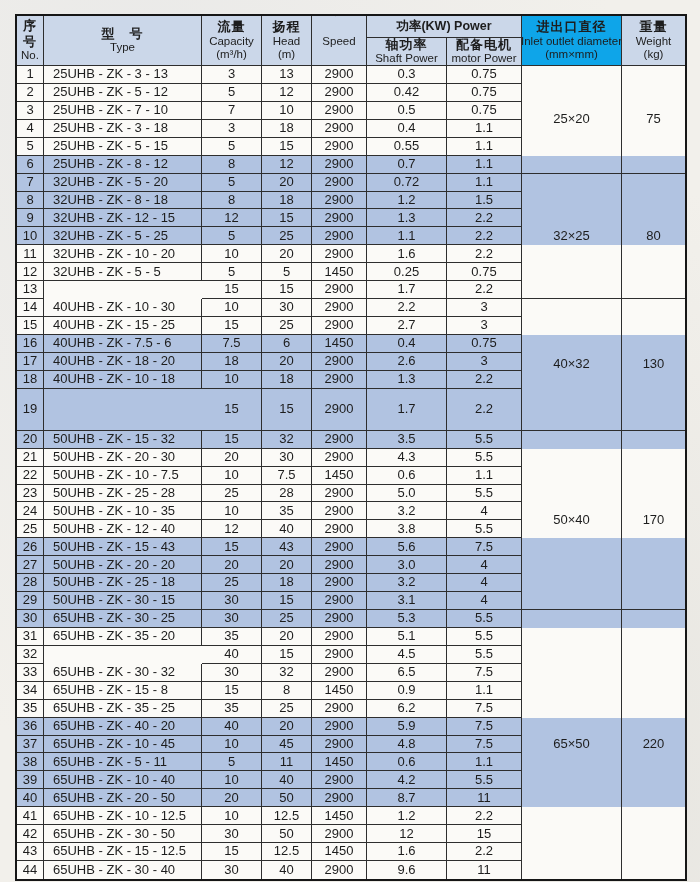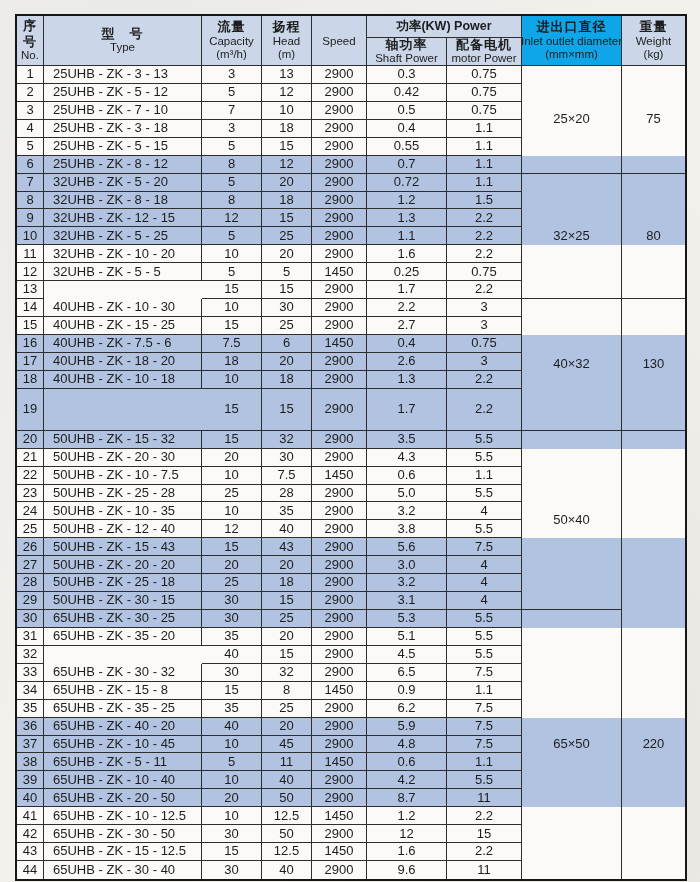--- a/index.html
+++ b/index.html
@@ -434,16 +434,17 @@
       <div class="c last-row" style="grid-area: 46 / 5;">2900</div>
       <div class="c last-row" style="grid-area: 46 / 6;">9.6</div>
       <div class="c last-row" style="grid-area: 46 / 7;">11</div>
       <div class="c" style="grid-area: 3 / 8 / 9;">25×20</div>
       <div class="c last-col" style="grid-area: 3 / 9 / 9; text-align: right;">75</div>
       <div class="c" style="grid-area: 9 / 8 / 16;">32×25</div>
       <div class="c last-col" style="grid-area: 9 / 9 / 16;">80</div>
       <div class="c" style="grid-area: 16 / 8 / 22;">40×32</div>
       <div class="c last-col" style="grid-area: 16 / 9 / 22;">130</div>
       <div class="c" style="grid-area: 22 / 8 / 32;">50×40</div>
+      <div class="c last-col" style="grid-area: 22 / 9 / 32;">170</div>
       <div class="c last-row" style="grid-area: 32 / 8 / 47;">65×50</div>
       <div class="c last-col last-row" style="grid-area: 32 / 9 / 47;">220</div>
     </div>
 </div>
 
 </body></html>

